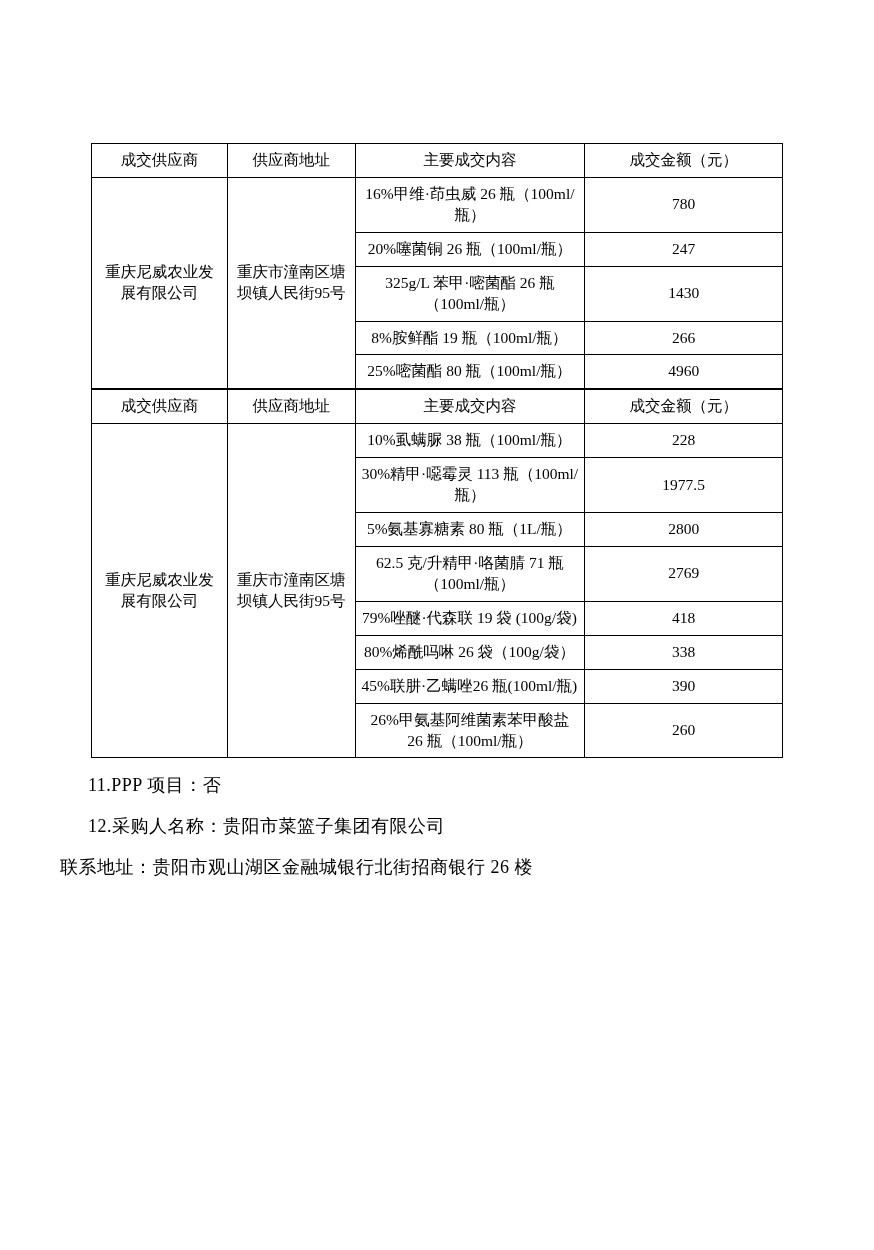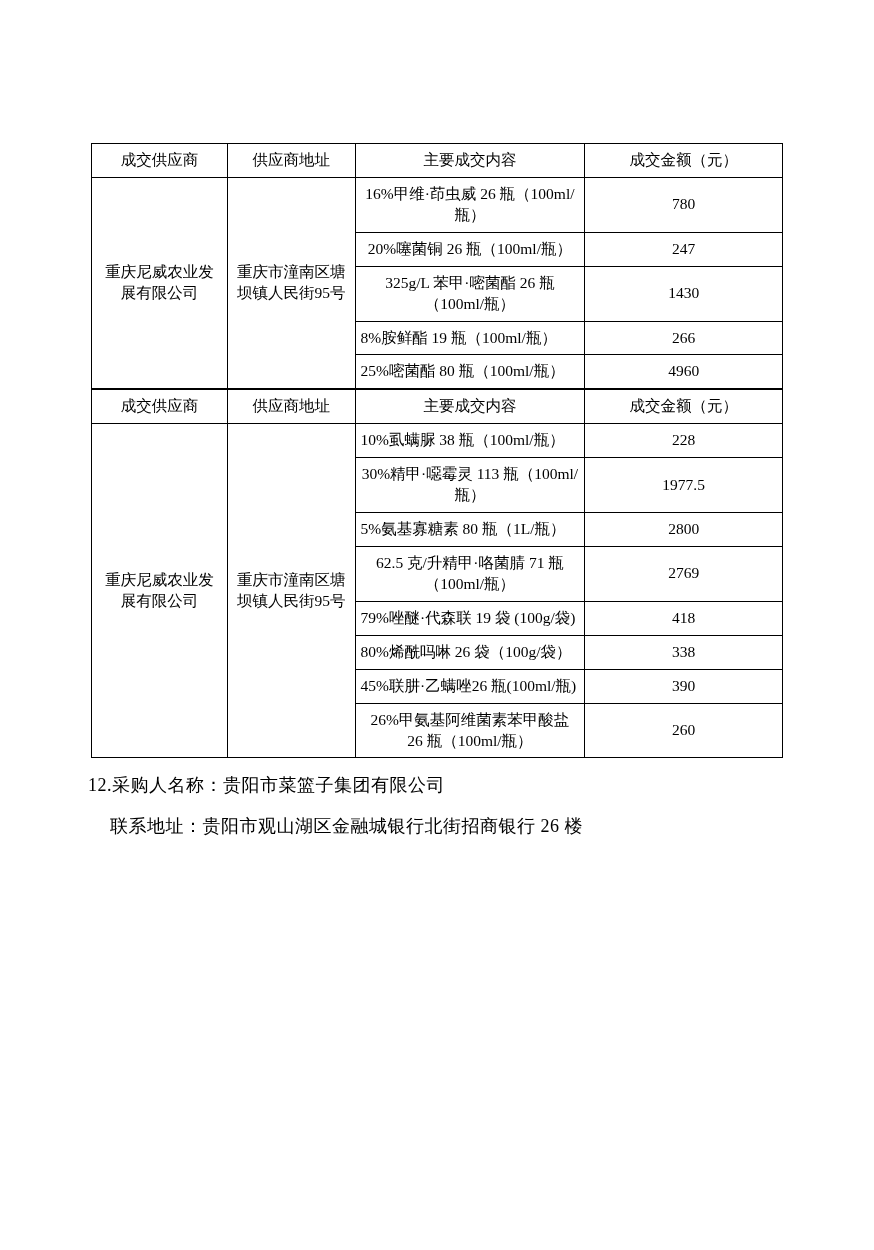--- a/index.html
+++ b/index.html
@@ -39,42 +39,42 @@
   .col-b { width: 128px; }
   .col-c { width: 230px; }
   .col-d { width: 198px; }
 
   .hdr td { font-size: 15.5px; }
 
   .content-cell {
     text-align: center;
   }
   .content-cell.left {
-    text-align: left;
+    text-align: center;
     padding-left: 5px;
   }
   .supplier-cell {
     font-size: 15.5px;
     line-height: 1.6;
   }
   .section-title {
     font-family: "Liberation Sans", "DejaVu Sans", sans-serif;
     font-weight: bold;
     font-size: 19px;
     margin: 12px 0 8px 104px;
     letter-spacing: 0.5px;
   }
   .para {
     font-size: 18px;
     line-height: 1.5;
     margin: 14px 0 0 88px;
     letter-spacing: 0.5px;
   }
   .para.indent {
-    margin-left: 110px;
+    margin-left: 60px;
   }
   .table-wrap {
     width: 692px;
     margin: 0 auto;
   }
   #table1-wrap { margin-top: 143px; }
   #table2-wrap { margin-top: 0; }
 </style>
 </head>
 <body>
@@ -169,16 +169,17 @@
         <td>390</td>
       </tr>
       <tr>
         <td class="content-cell">26%甲氨基阿维菌素苯甲酸盐 26 瓶（100ml/瓶）</td>
         <td>260</td>
       </tr>
     </tbody>
       </table>
   </div>
 
+  <div class="para">11.PPP 项目：否</div>
   <div class="para">12.采购人名称：贵阳市菜篮子集团有限公司</div>
   <div class="para indent">联系地址：贵阳市观山湖区金融城银行北街招商银行 26 楼</div>
 
 </div>
 
 </body></html>

